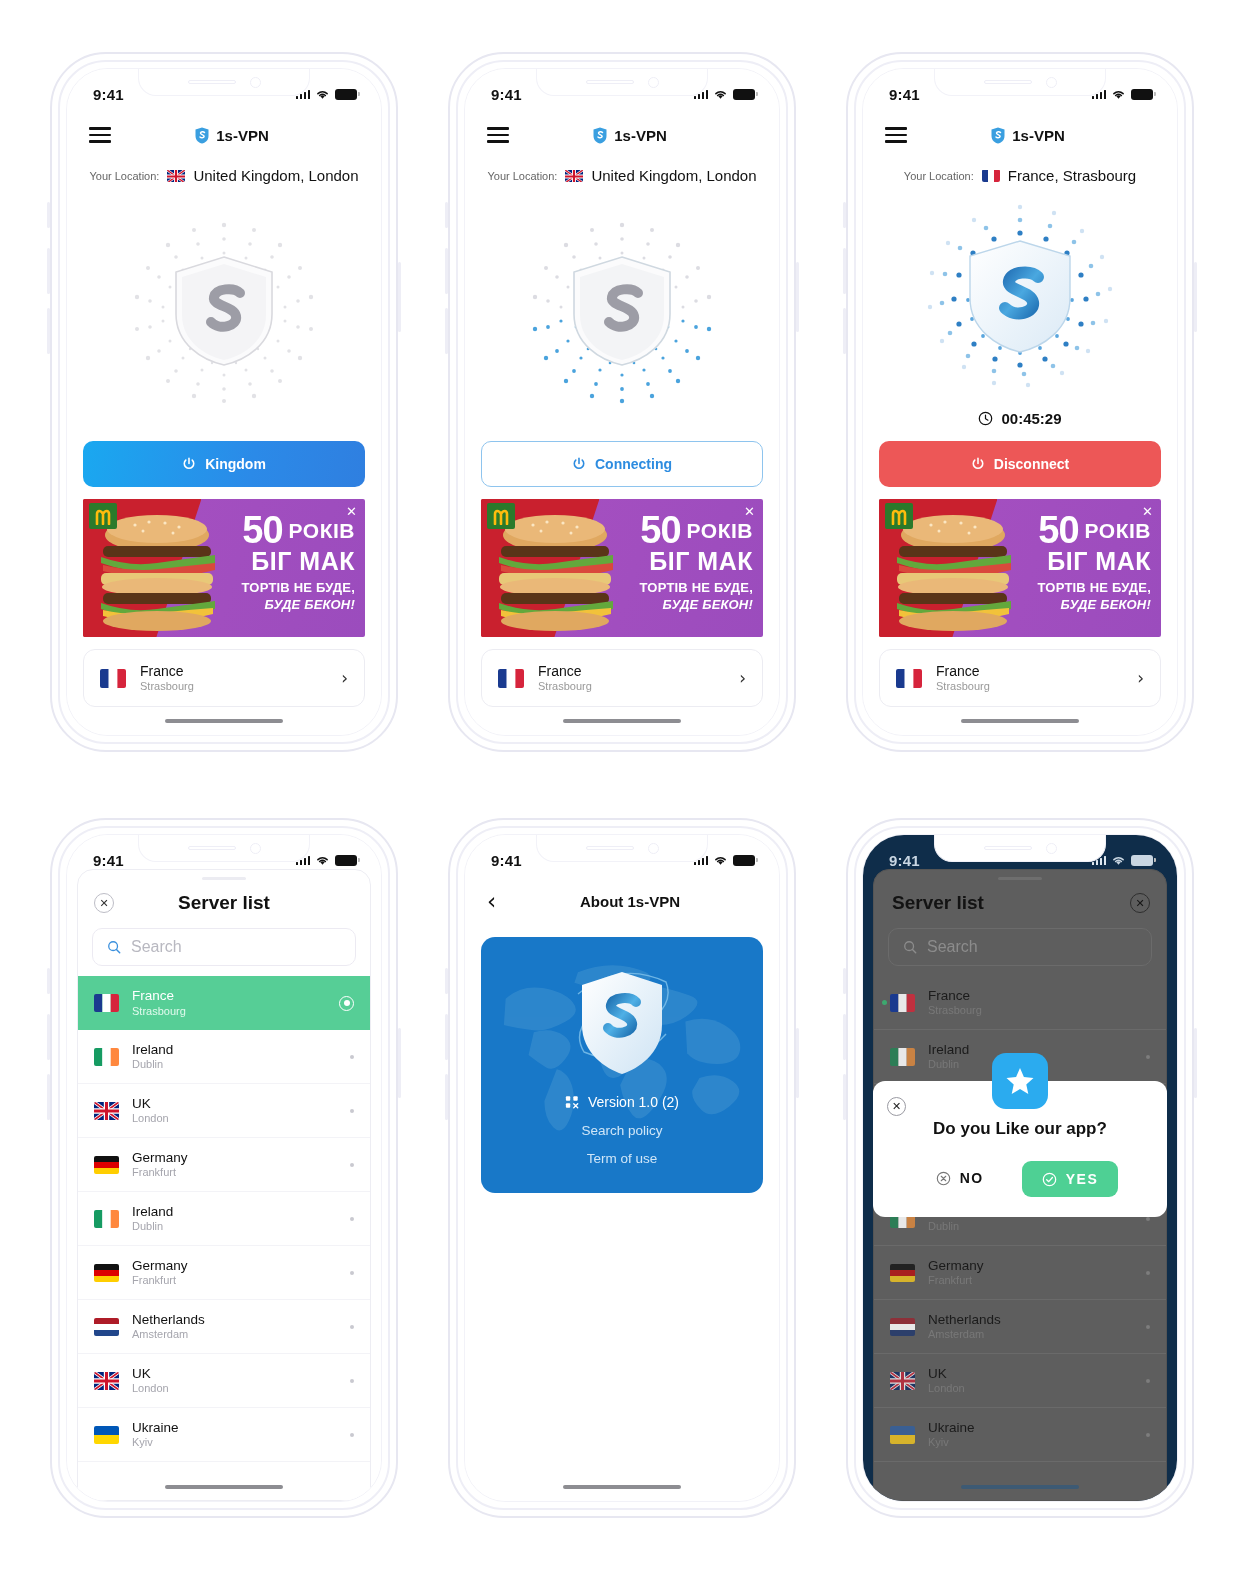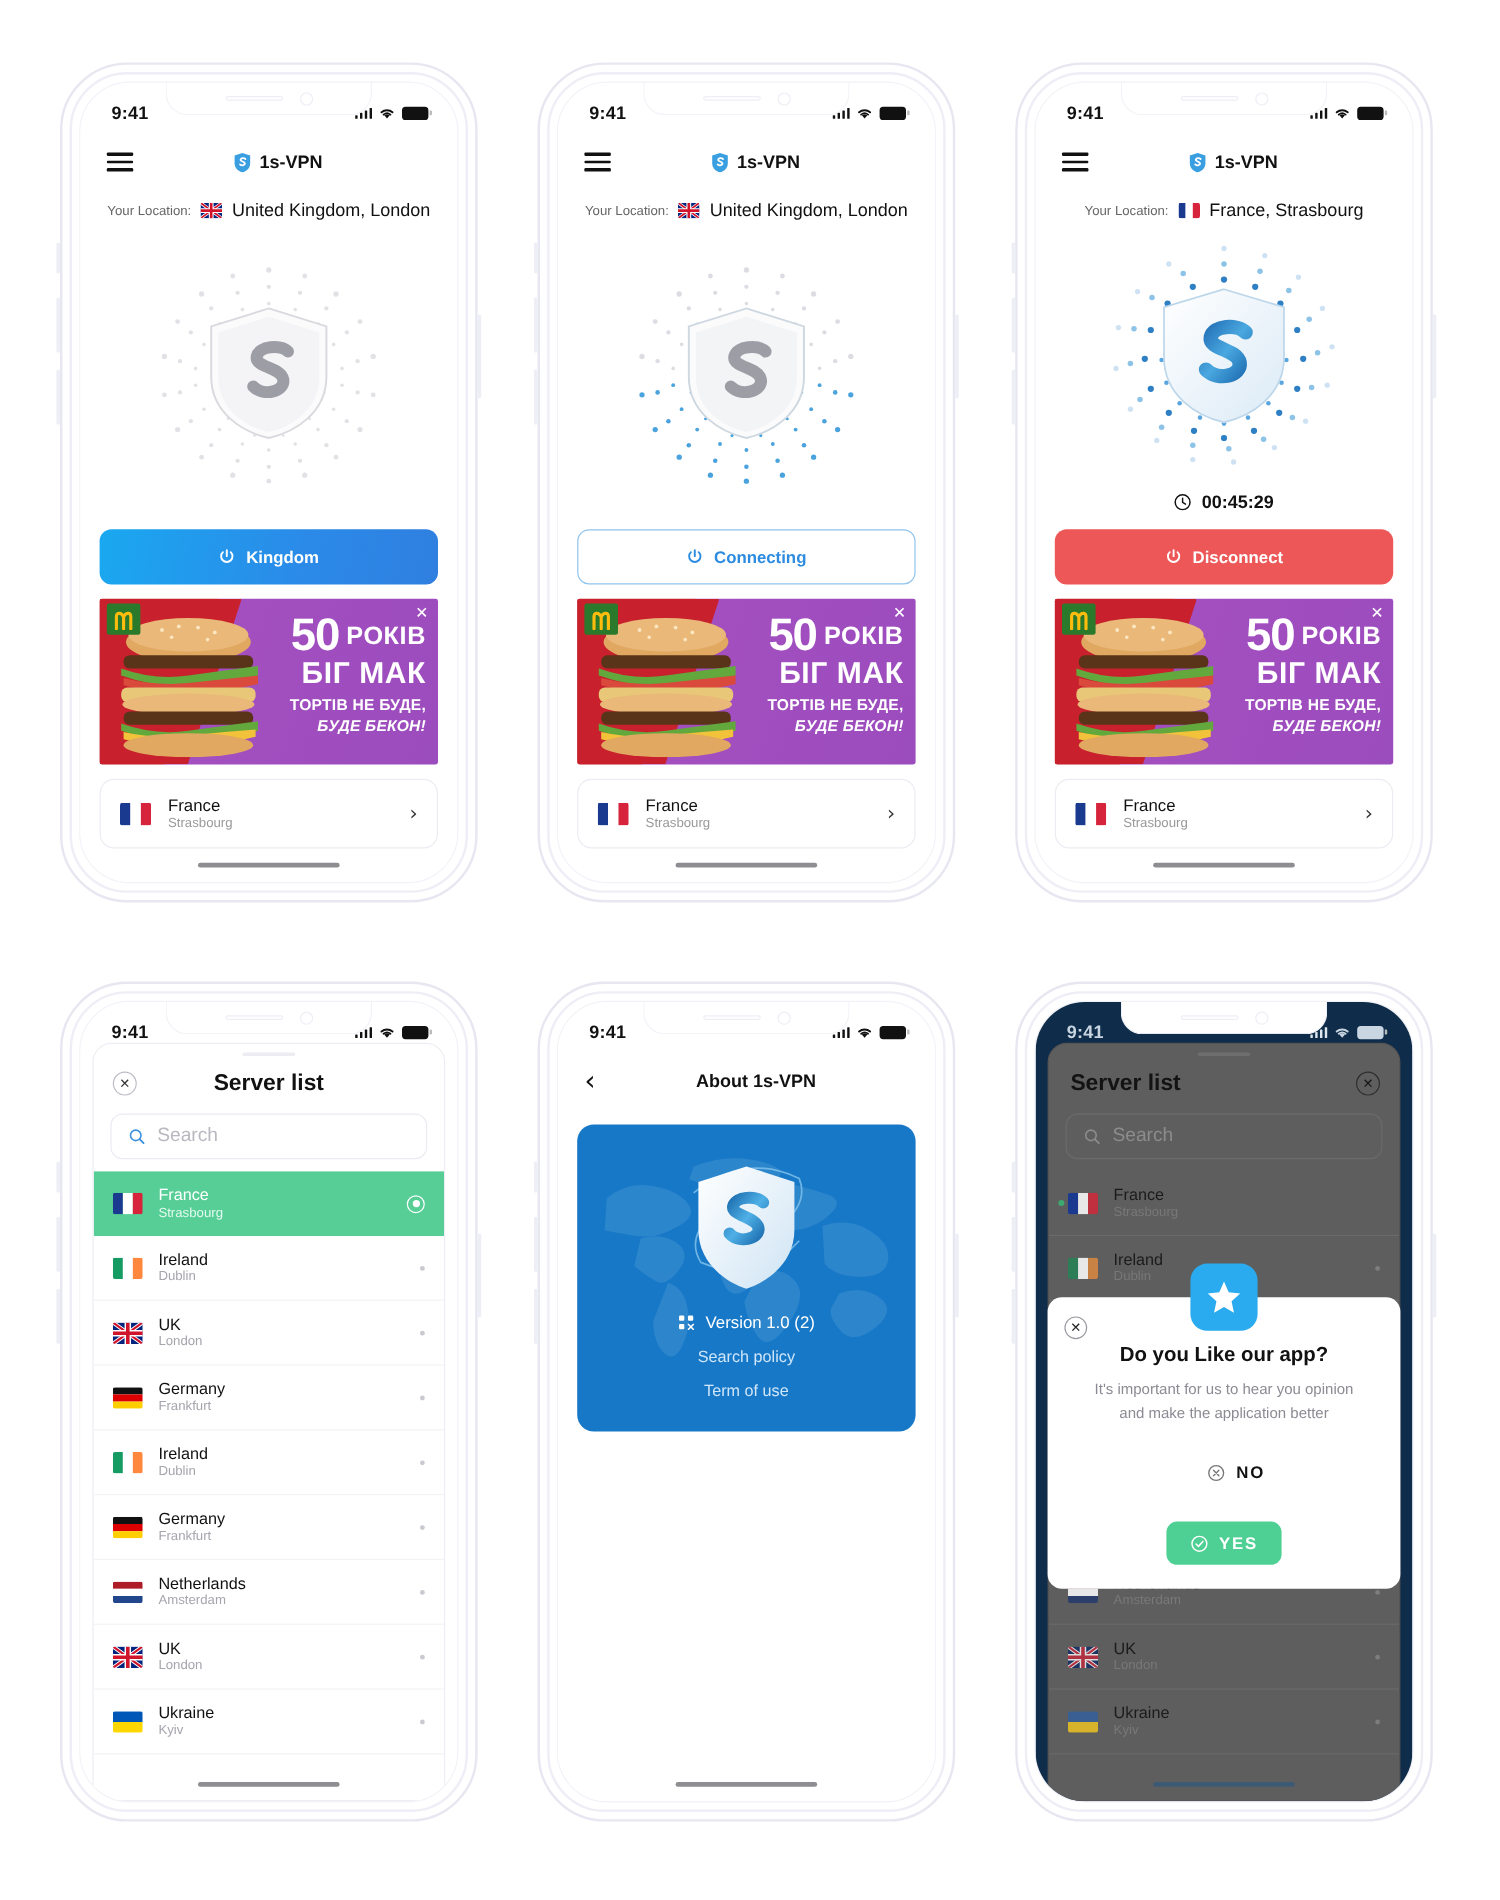--- a/index.html
+++ b/index.html
@@ -312,21 +312,21 @@
     width:56px; height:56px; border-radius:14px; background:#2babef;
     display:flex; align-items:center; justify-content:center;
   }
   .dlg-x {
     position:absolute; left:14px; top:16px; width:19px; height:19px; border-radius:50%;
     border:1.3px solid #9a9aa2; display:flex; align-items:center; justify-content:center;
     font-size:11px; color:#222; cursor:pointer; font-family:"DejaVu Sans", sans-serif;
   }
   .dlg-title { font-size:17px; font-weight:700; color:#111; margin-top:4px; }
   .dlg-sub { font-size:12.5px; color:#8b8b93; text-align:center; line-height:1.6; margin-top:9px; }
-  .dlg-actions { display:flex; align-items:flex-end; gap:24px; margin-top:22px;flex-direction:column; }
+  .dlg-actions { display:flex; align-items:flex-start; gap:24px; margin-top:22px; }
   .dlg-no {
     display:flex; align-items:center; gap:9px; font-size:14px; font-weight:700;
     letter-spacing:1.5px; color:#111; cursor:pointer; padding: 9px 14px;
   }
   .dlg-yes {
     display:flex; align-items:center; gap:9px; font-size:14px; font-weight:700;
     letter-spacing:1.5px; color:#fff; background:#4ed094; border-radius:9px;
     padding: 10px 20px; cursor:pointer; border:none;
     font-family:"Liberation Sans", sans-serif;
   }
@@ -1461,24 +1461,20 @@
         </div>
 
         <div class="dlg">
           <div class="dlg-star">
             <svg width="30" height="29" viewBox="0 0 30 29">
               <path d="M15 1 L18.9 9.9 L28.5 10.9 L21.3 17.4 L23.3 27 L15 22.1 L6.7 27 L8.7 17.4 L1.5 10.9 L11.1 9.9 Z" fill="#fff"></path>
             </svg>
           </div>
           <div class="dlg-x">✕</div>
           <div class="dlg-title">Do you Like our app?</div>
-          <div class="dlg-sub">
-            <span>It's important for us to hear you opinion</span><br>
-            <span>and make the application better</span>
-          </div>
           <div class="dlg-actions">
             <div class="dlg-no">
               <svg width="15" height="15" viewBox="0 0 16 16">
                 <circle cx="8" cy="8" r="6.6" fill="none" stroke="#777" stroke-width="1.2"></circle>
                 <path d="M5.6 5.6 L10.4 10.4 M10.4 5.6 L5.6 10.4" stroke="#777" stroke-width="1.2" stroke-linecap="round"></path>
               </svg>
               <span>NO</span>
             </div>
             <button class="dlg-yes">
               <svg width="15" height="15" viewBox="0 0 16 16">

